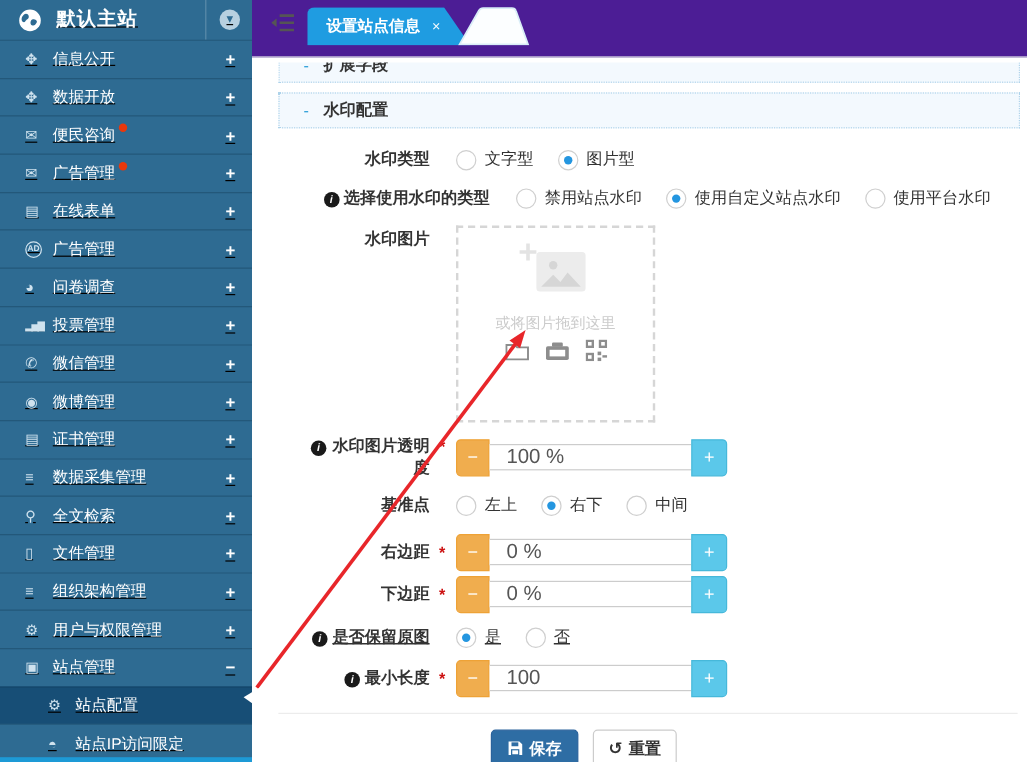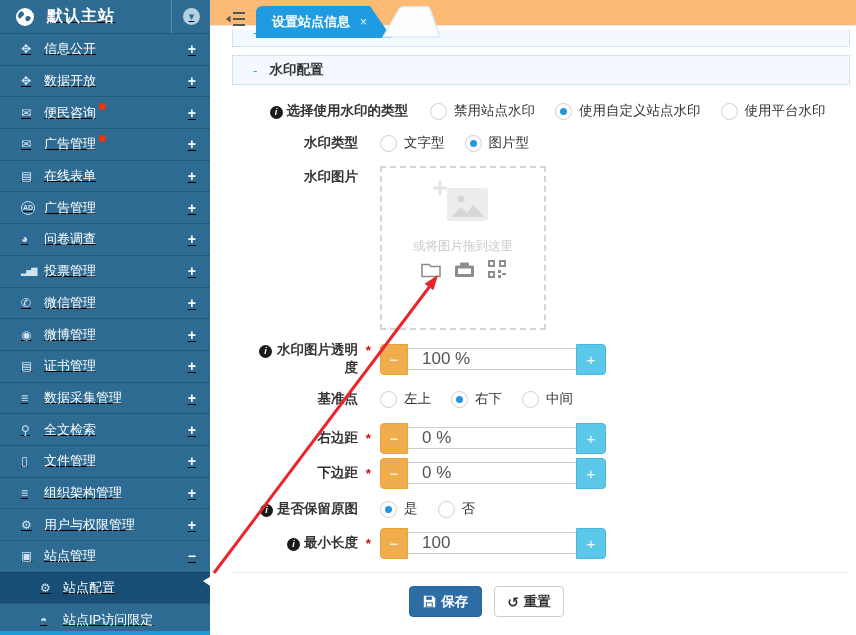--- a/index.html
+++ b/index.html
@@ -20,21 +20,21 @@
   .sb-icon { width:23px; color:#cfe2ee; font-size:12px; flex:none; }
   .sb-icon.icon-ad { width:14px; height:14px; border:1px solid #cfe2ee; border-radius:50%; font-size:7px; line-height:12px; text-align:center; margin-right:9px; font-weight:bold; }
   .sb-icon.icon-bars { font-size:8px; letter-spacing:-1px; }
   .sb-label { color:#fff; font-size:13px; white-space:nowrap; }
   .sb-dot { width:7px; height:7px; border-radius:50%; background:#e8380d; margin:-12px 0 0 3px; flex:none; }
   .sb-exp { margin-left:auto; color:#fff; font-size:14px; font-weight:bold; }
   .sb-strip { position:absolute; left:0; bottom:0; width:210px; height:4px; background:#1d9ad6; }
 
   
   .main { position:absolute; left:210px; top:0; width:646px; height:635px; }
-  .topbar { height:26px; background:#fdba74; border-bottom:1px solid #e3e7ea; position:relative; }
+  .topbar { height:48px; background:#4c1d95; border-bottom:1px solid #e3e7ea; position:relative; }
   .hamburger { position:absolute; left:16px; top:11px; cursor:pointer; }
   .tab { position:absolute; left:46px; top:6px; width:136px; height:32px; background:#1f9ce1; clip-path:polygon(0 0, calc(100% - 22px) 0, 100% 100%, 0 100%); border-radius:6px 0 0 0; color:#fff; display:flex; align-items:center; padding-left:16px; font-size:13px; font-weight:bold; cursor:pointer; }
   .tab-close { margin-left:10px; font-weight:normal; font-size:12px; opacity:.95; cursor:pointer; }
   .ghost-tab { position:absolute; left:170px; top:5px; }
 
   
   .clip-wrap { height:18px; overflow:hidden; margin:4px 0 0 22px; width:618px; }
   .clip-wrap .section-head { margin-top:-13px; }
   .section-head { width:618px; height:30px; background:#f3f9fe; border:1px dotted #aed3ea; display:flex; align-items:center; padding-left:20px; font-size:13.5px; font-weight:bold; color:#333; }
   .section-head .dash { color:#2d9fd8; font-weight:normal; margin-right:12px; }
@@ -220,48 +220,48 @@
       </div>
     </div>
 
     <div class="section-head" id="wm-section">
       <span class="dash">-</span>
       <span>水印配置</span>
     </div>
 
     <div class="form">
 
+      <div class="frow">
+        <div class="lbl">水印类型</div>
+        <div class="ctl">
+            <span class="radio">
+              <span class="rdot"></span>
+              <span class="rlabel">文字型</span>
+            </span>
+            <span class="radio">
+              <span class="rdot sel"></span>
+              <span class="rlabel">图片型</span>
+            </span>
+          </div>
+      </div>
+
       <div class="frow wide-label">
         <div class="lbl"><span class="info">i</span><span>选择使用水印的类型</span></div>
         <div class="ctl">
             <span class="radio">
               <span class="rdot"></span>
               <span class="rlabel">禁用站点水印</span>
             </span>
             <span class="radio">
               <span class="rdot sel"></span>
               <span class="rlabel">使用自定义站点水印</span>
             </span>
             <span class="radio">
               <span class="rdot"></span>
               <span class="rlabel">使用平台水印</span>
-            </span>
-          </div>
-      </div>
-
-      <div class="frow">
-        <div class="lbl">水印类型</div>
-        <div class="ctl">
-            <span class="radio">
-              <span class="rdot"></span>
-              <span class="rlabel">文字型</span>
-            </span>
-            <span class="radio">
-              <span class="rdot sel"></span>
-              <span class="rlabel">图片型</span>
             </span>
           </div>
       </div>
 
       <div class="frow top" style="margin-bottom:11px;">
         <div class="lbl" style="line-height:22px;">水印图片</div>
         <div class="upload-box">
           <span class="ph-img">
             <svg width="62" height="47" viewBox="0 0 62 47">
                 <path d="M8 1v14M1 8h14" stroke="#e3e3e3" stroke-width="3"></path>
@@ -341,21 +341,21 @@
 
       <div class="frow" style="margin-bottom:11px;">
         <div class="lbl"><span>下边距</span><span class="req">*</span></div>
         <div class="ctl stepper">
           <span class="st-minus">−</span>
           <input class="st-input" value="0 %" style="">
           <span class="st-plus">+</span>
         </div>
       </div>
 
-      <div class="frow" style="margin-bottom:9px;">
+      <div class="frow" style="margin-bottom:9px;text-decoration:underline;">
         <div class="lbl"><span class="info">i</span><span>是否保留原图</span></div>
         <div class="ctl">
             <span class="radio">
               <span class="rdot sel"></span>
               <span class="rlabel">是</span>
             </span>
             <span class="radio">
               <span class="rdot"></span>
               <span class="rlabel">否</span>
             </span>

